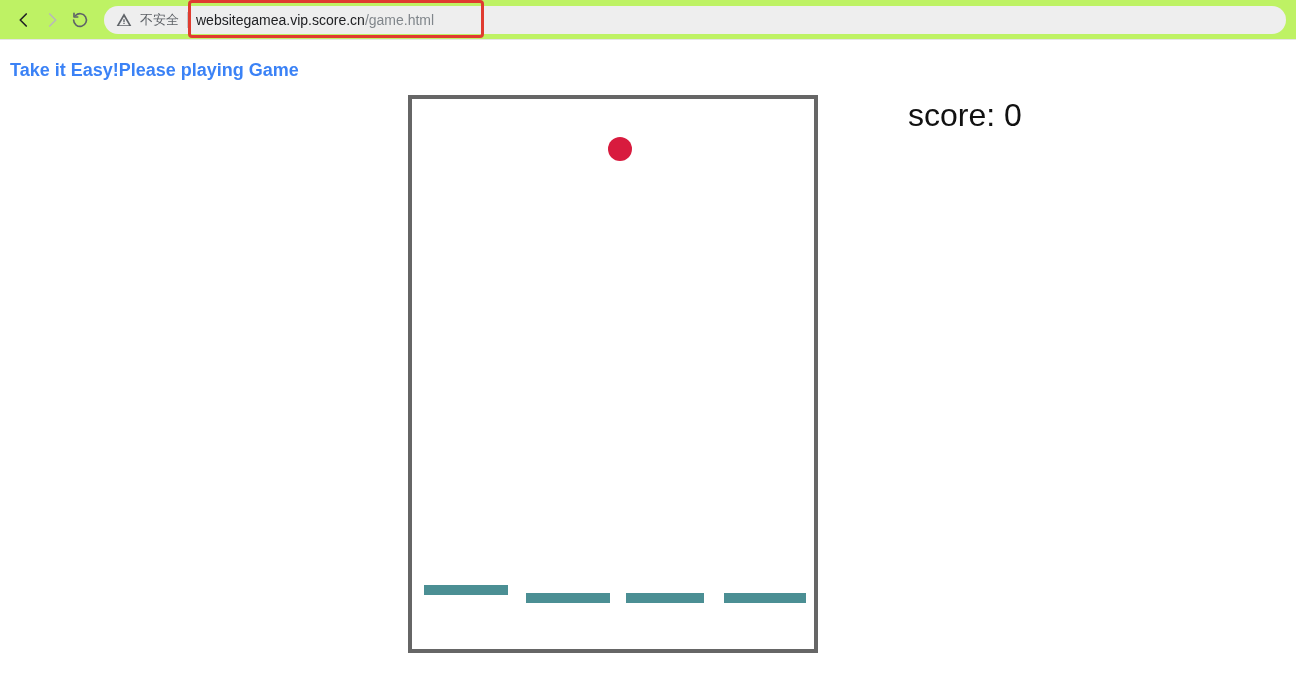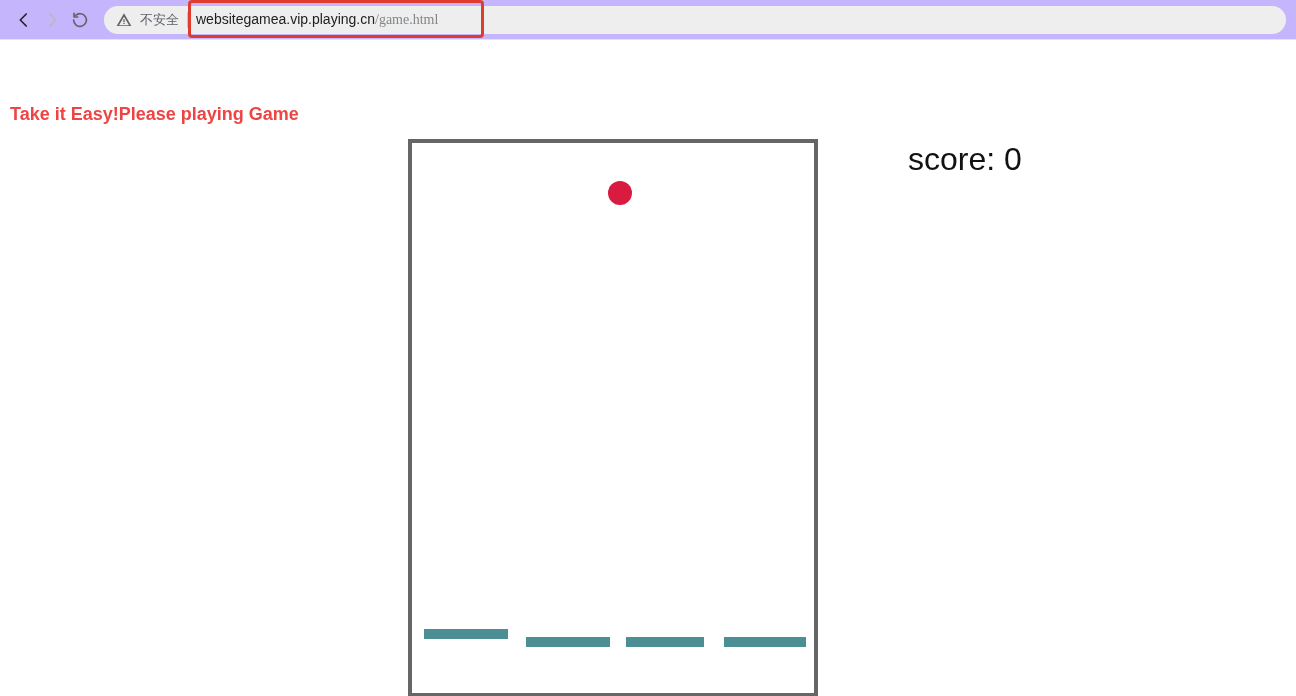--- a/index.html
+++ b/index.html
@@ -1,21 +1,21 @@
 <!DOCTYPE html>
 <html><head>
   <meta charset="utf-8">
   <style>
     * { margin: 0; padding: 0; box-sizing: border-box; }
     html, body { width: 1296px; height: 696px; font-family: Arial, "Microsoft YaHei", sans-serif; background: #fff; overflow: hidden; }
     
     .chrome-bar {
       width: 100%;
       height: 40px;
-      background: #c4b5fd;
+      background: #bef264;
       border-bottom: 1px solid #e5e5e5;
       display: flex;
       align-items: center;
       padding: 0 10px;
       position: relative;
     }
     .nav-arrow, .reload-btn {
       width: 28px; height: 28px;
       display: flex; align-items: center; justify-content: center;
       border-radius: 50%;
@@ -37,40 +37,39 @@
       font-size: 14px;
       gap: 8px;
       position: relative;
     }
     .warn-icon { display:flex; align-items:center; }
     .warn-icon svg { width: 16px; height: 16px; }
     .not-secure { font-size: 13px; color: #5f6368; }
     .divider { width: 1px; height: 16px; background: #c7c7c7; }
     .url-text { }
     .url-domain { color: #202124; }
-    .url-path { color: #80868b; font-family: Liberation Serif, serif; }
+    .url-path { color: #80868b; }
     .highlight-box {
       position: absolute;
       border: 3px solid #e03b2f;
       border-radius: 4px;
       left: 188px; top: 0px; width: 296px; height: 38px;
       pointer-events: none;
     }
     
     .page {
       width: 100%;
       padding: 20px 10px;
       position: relative;
     }
     .heading {
       font-size: 18px;
       font-weight: 700;
-      color: #ef4444;
+      color: #3b82f6;
       margin-bottom: 14px;
-      margin-top: 44px;
     }
     .content-row {
       position: relative;
       width: 100%;
     }
     .game-canvas {
       position: absolute;
       left: 398px;
       top: 0;
       width: 410px;
@@ -119,21 +118,21 @@
   </div>
   <div class="addr-wrap">
     <span class="warn-icon">
       <svg viewBox="0 0 24 24" fill="#5f6368">
           <path d="M12 2 1 21h22L12 2zm0 5 7.5 13h-15L12 7zm-1 4v4h2v-4h-2zm0 5v2h2v-2h-2z"></path>
         </svg>
     </span>
     <span class="not-secure">不安全</span>
     <span class="divider"></span>
     <span class="url-text">
-      <span class="url-domain">websitegamea.vip.playing.cn</span><span class="url-path">/game.html</span>
+      <span class="url-domain">websitegamea.vip.score.cn</span><span class="url-path">/game.html</span>
     </span>
   </div>
   <div class="highlight-box"></div>
 </div>
 
 <div class="page">
   <h2 class="heading">Take it Easy!Please playing Game</h2>
 
   <div class="content-row">
 

